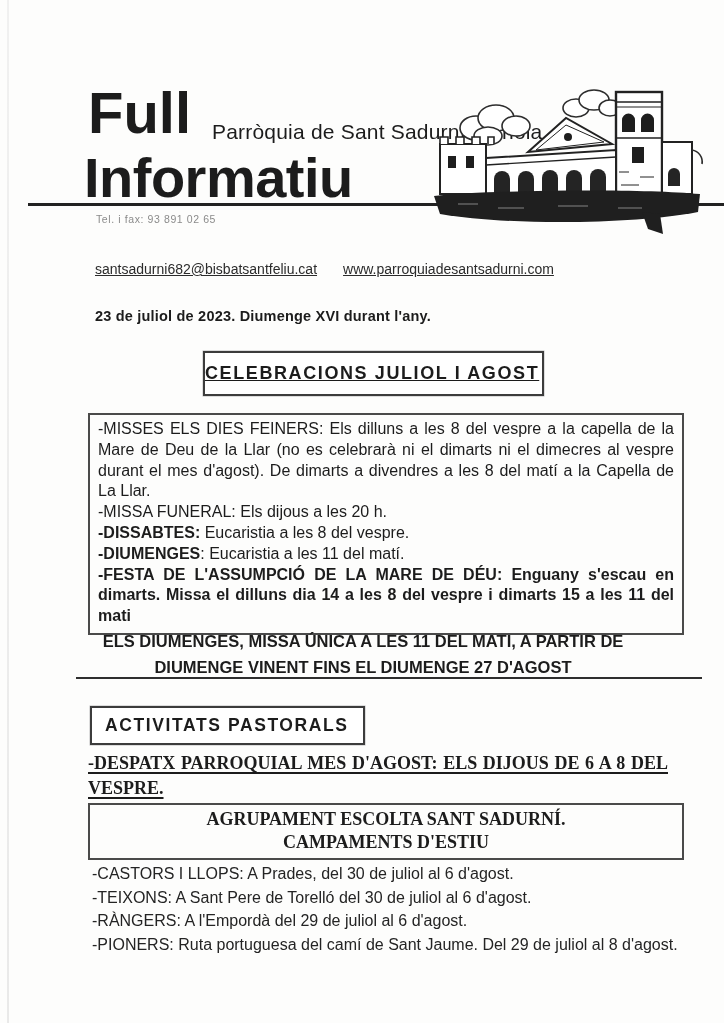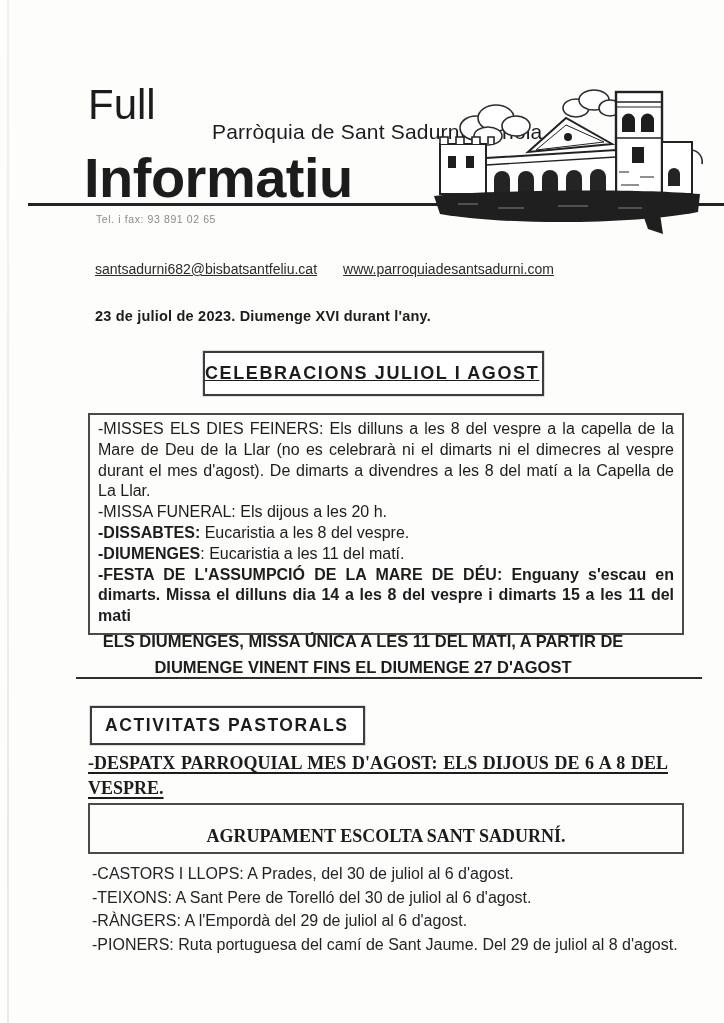--- a/index.html
+++ b/index.html
@@ -5,21 +5,21 @@
   html,body{margin:0;padding:0;background:#e9e9e9;}
   .page{
     position:relative;width:724px;height:1023px;margin:0 auto;
     background:#fdfdfc;color:#1c1c1c;overflow:hidden;
     font-family:"Liberation Sans", sans-serif;
   }
   .scan-edge{position:absolute;left:7px;top:0;width:2px;height:100%;
     background:linear-gradient(#e6e6e6,#d9d9d9);opacity:.55;}
 
   
-  .hdr-full{position:absolute;left:88px;top:84px;font-size:42px;font-weight:normal;line-height:1;text-align:right;}
+  .hdr-full{position:absolute;left:88px;top:84px;font-size:58px;font-weight:bold;line-height:1;text-align:right;}
   .hdr-sub{position:absolute;left:212px;top:120px;font-size:21px;font-weight:500;letter-spacing:.2px;}
   .hdr-informatiu{position:absolute;left:84px;top:150px;font-size:56px;font-weight:bold;line-height:1;letter-spacing:-.5px;z-index:2;}
   .hdr-rule{position:absolute;left:28px;top:203px;width:696px;height:2.5px;background:#222;z-index:0;}
   .hdr-tel{position:absolute;left:96px;top:213px;font-size:10.5px;color:#8b8b8b;letter-spacing:.6px;}
   .church{position:absolute;left:428px;top:80px;width:280px;height:160px;z-index:1;}
 
   
   .contact-row{position:absolute;left:95px;top:261px;display:flex;gap:26px;font-size:14px;}
   .contact-link{text-decoration:underline;color:#2b2b2b;cursor:pointer;}
   .date-line{position:absolute;left:95px;top:308px;font-size:14.5px;font-weight:bold;letter-spacing:.2px;}
@@ -43,21 +43,21 @@
   
   .despatx{position:absolute;left:88px;top:751px;width:580px;
     font-family:"Liberation Serif", serif;font-weight:bold;font-size:18px;line-height:25px;}
   .despatx-l1{text-align:justify;text-align-last:justify;text-decoration:underline;
     text-decoration-thickness:2px;text-underline-offset:3px;}
   .despatx-l2{text-decoration:underline;text-decoration-thickness:2px;text-underline-offset:3px;}
 
   
   .agrupament-box{position:absolute;left:88px;top:803px;width:596px;box-sizing:border-box;
     border:2px solid #4a4a4a;text-align:center;font-family:"Liberation Serif", serif;
-    font-weight:bold;font-size:18px;line-height:23px;padding:20px 0 4px;}
+    font-weight:bold;font-size:18px;line-height:23px;padding:3px 0 4px;}
   .camps{position:absolute;left:92px;top:862px;font-size:16px;line-height:23.5px;color:#242424;}
 </style>
 </head>
 <body>
 
 <div class="page">
   <div class="scan-edge"></div>
 
   <div class="hdr-rule"></div>
   <div class="hdr-full">Full</div>
@@ -134,20 +134,21 @@
     <span>ACTIVITATS PASTORALS</span>
   </div>
 
   <div class="despatx">
     <div class="despatx-l1">-DESPATX PARROQUIAL MES D'AGOST: ELS DIJOUS DE 6 A 8  DEL</div>
     <div class="despatx-l2">VESPRE.</div>
   </div>
 
   <div class="agrupament-box">
     <div>AGRUPAMENT ESCOLTA SANT SADURNÍ.</div>
+    <div>CAMPAMENTS D'ESTIU</div>
   </div>
 
   <div class="camps">
     <div>-CASTORS I LLOPS: A Prades, del 30 de juliol al 6  d'agost.</div>
     <div>-TEIXONS: A Sant Pere de Torelló del 30 de juliol al 6 d'agost.</div>
     <div>-RÀNGERS: A l'Empordà del 29 de juliol al 6 d'agost.</div>
     <div>-PIONERS: Ruta portuguesa del camí de Sant Jaume. Del 29 de juliol al 8 d'agost.</div>
   </div>
 </div>
 

